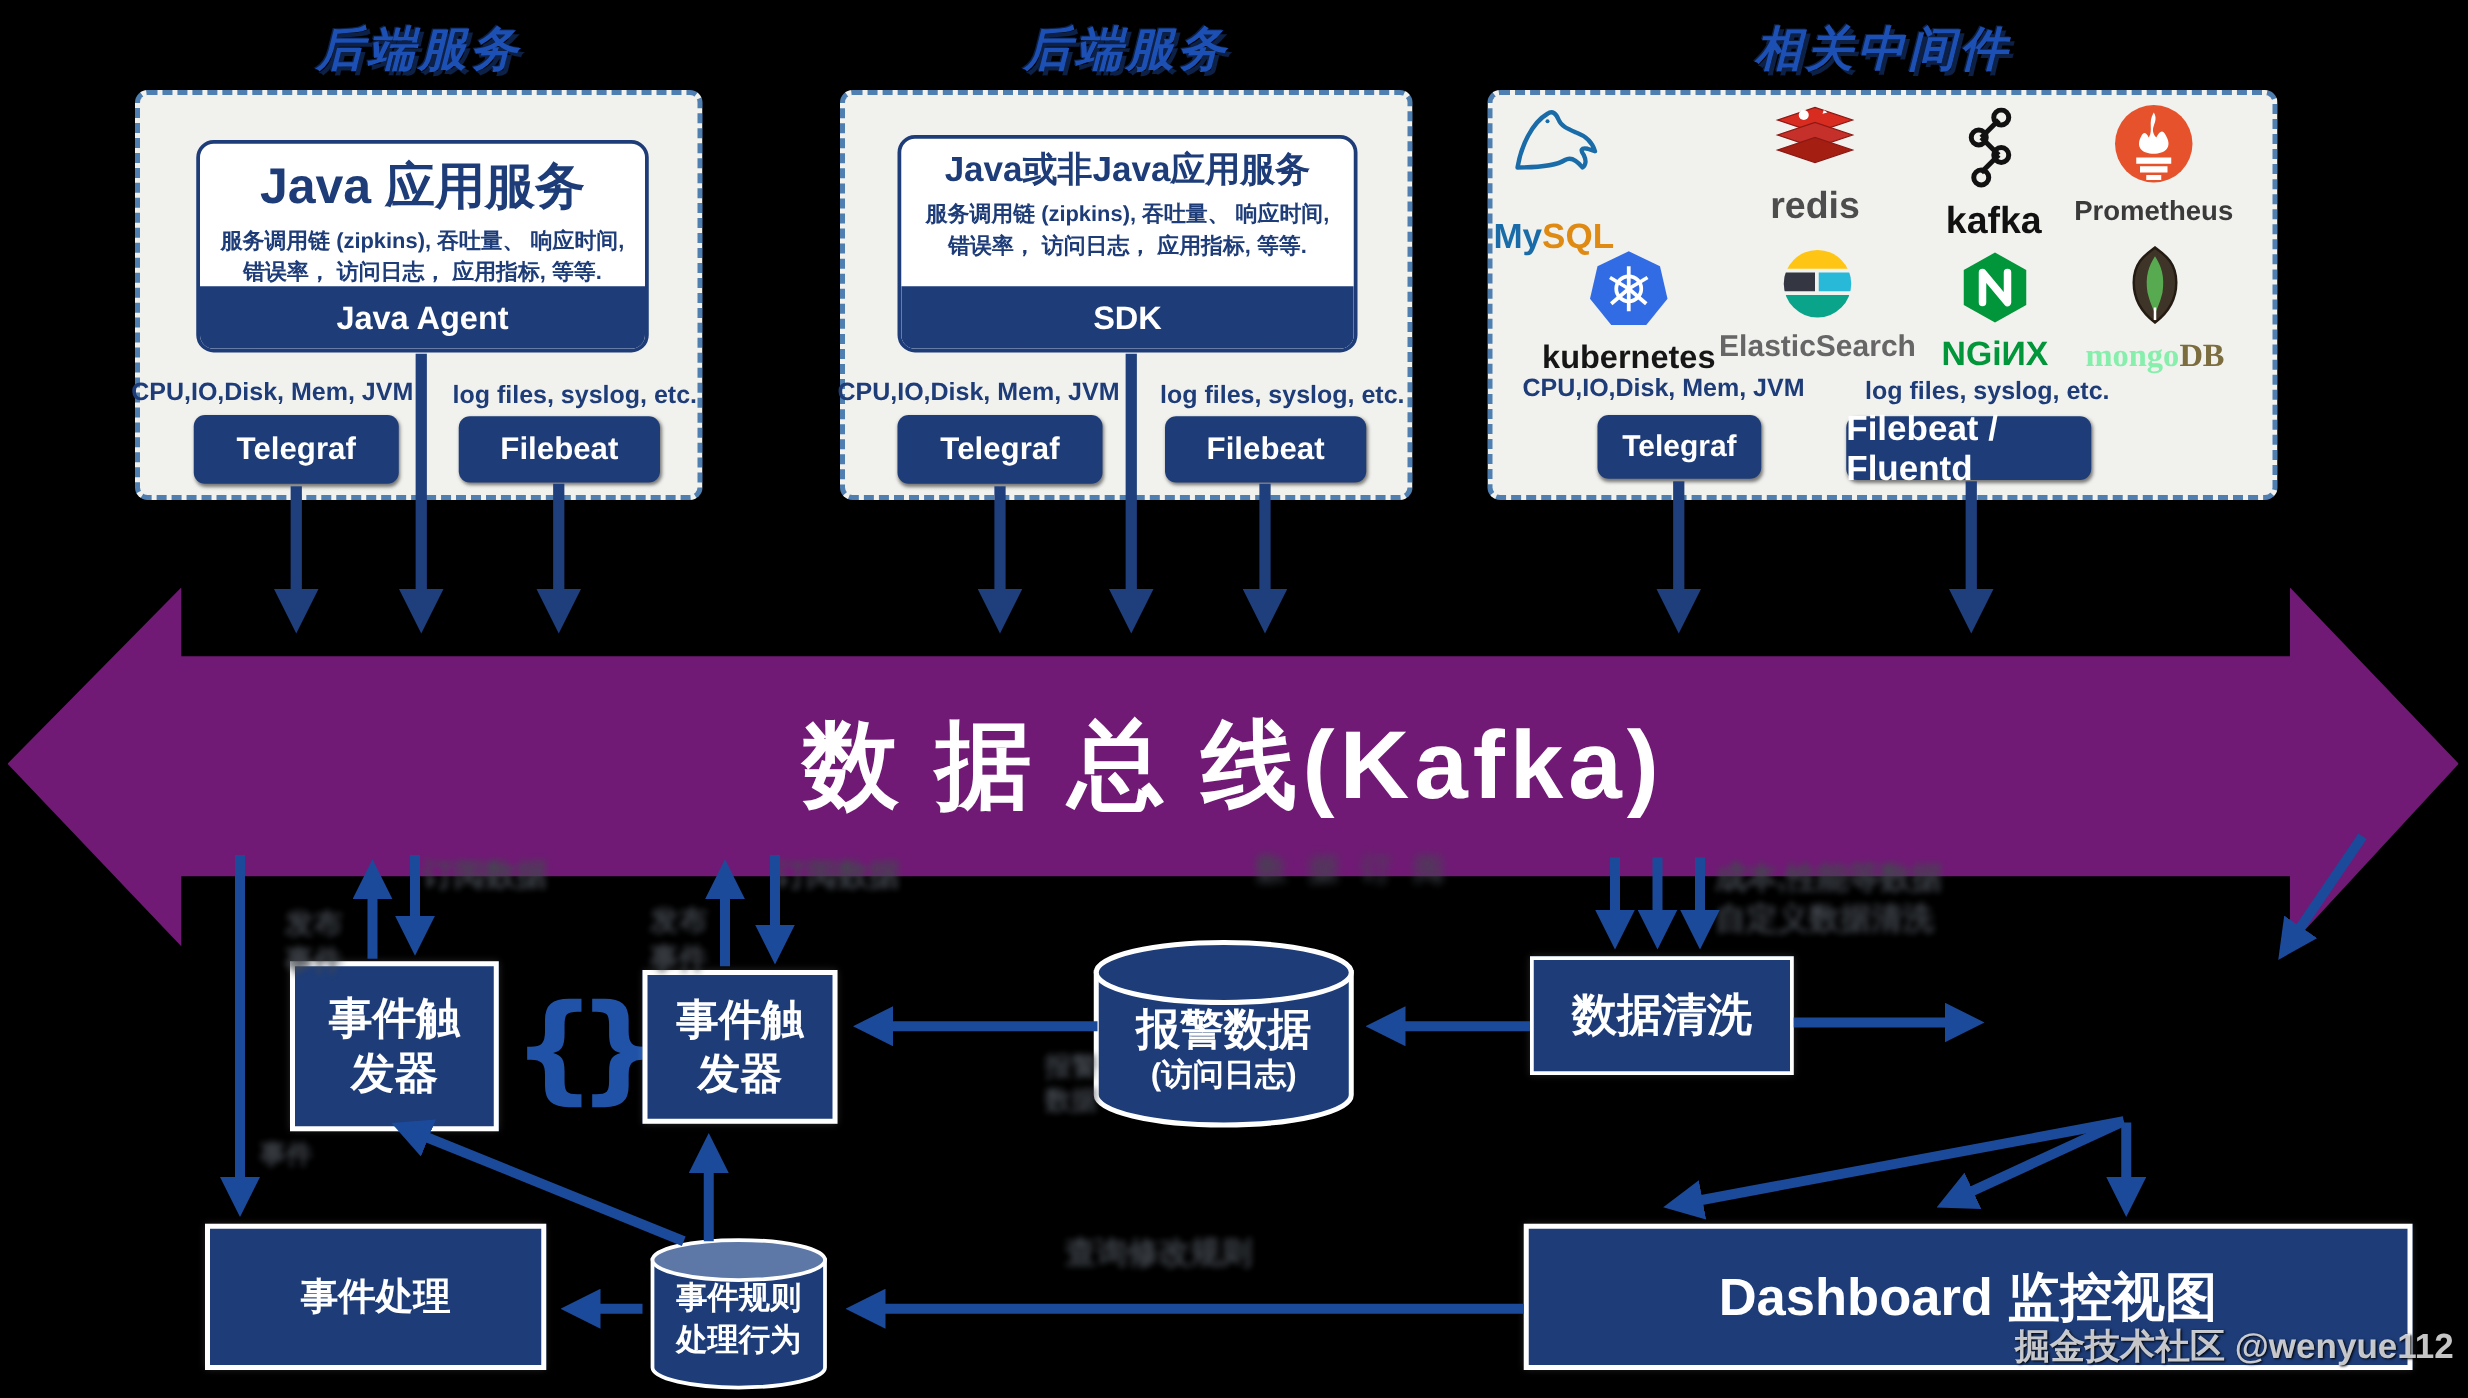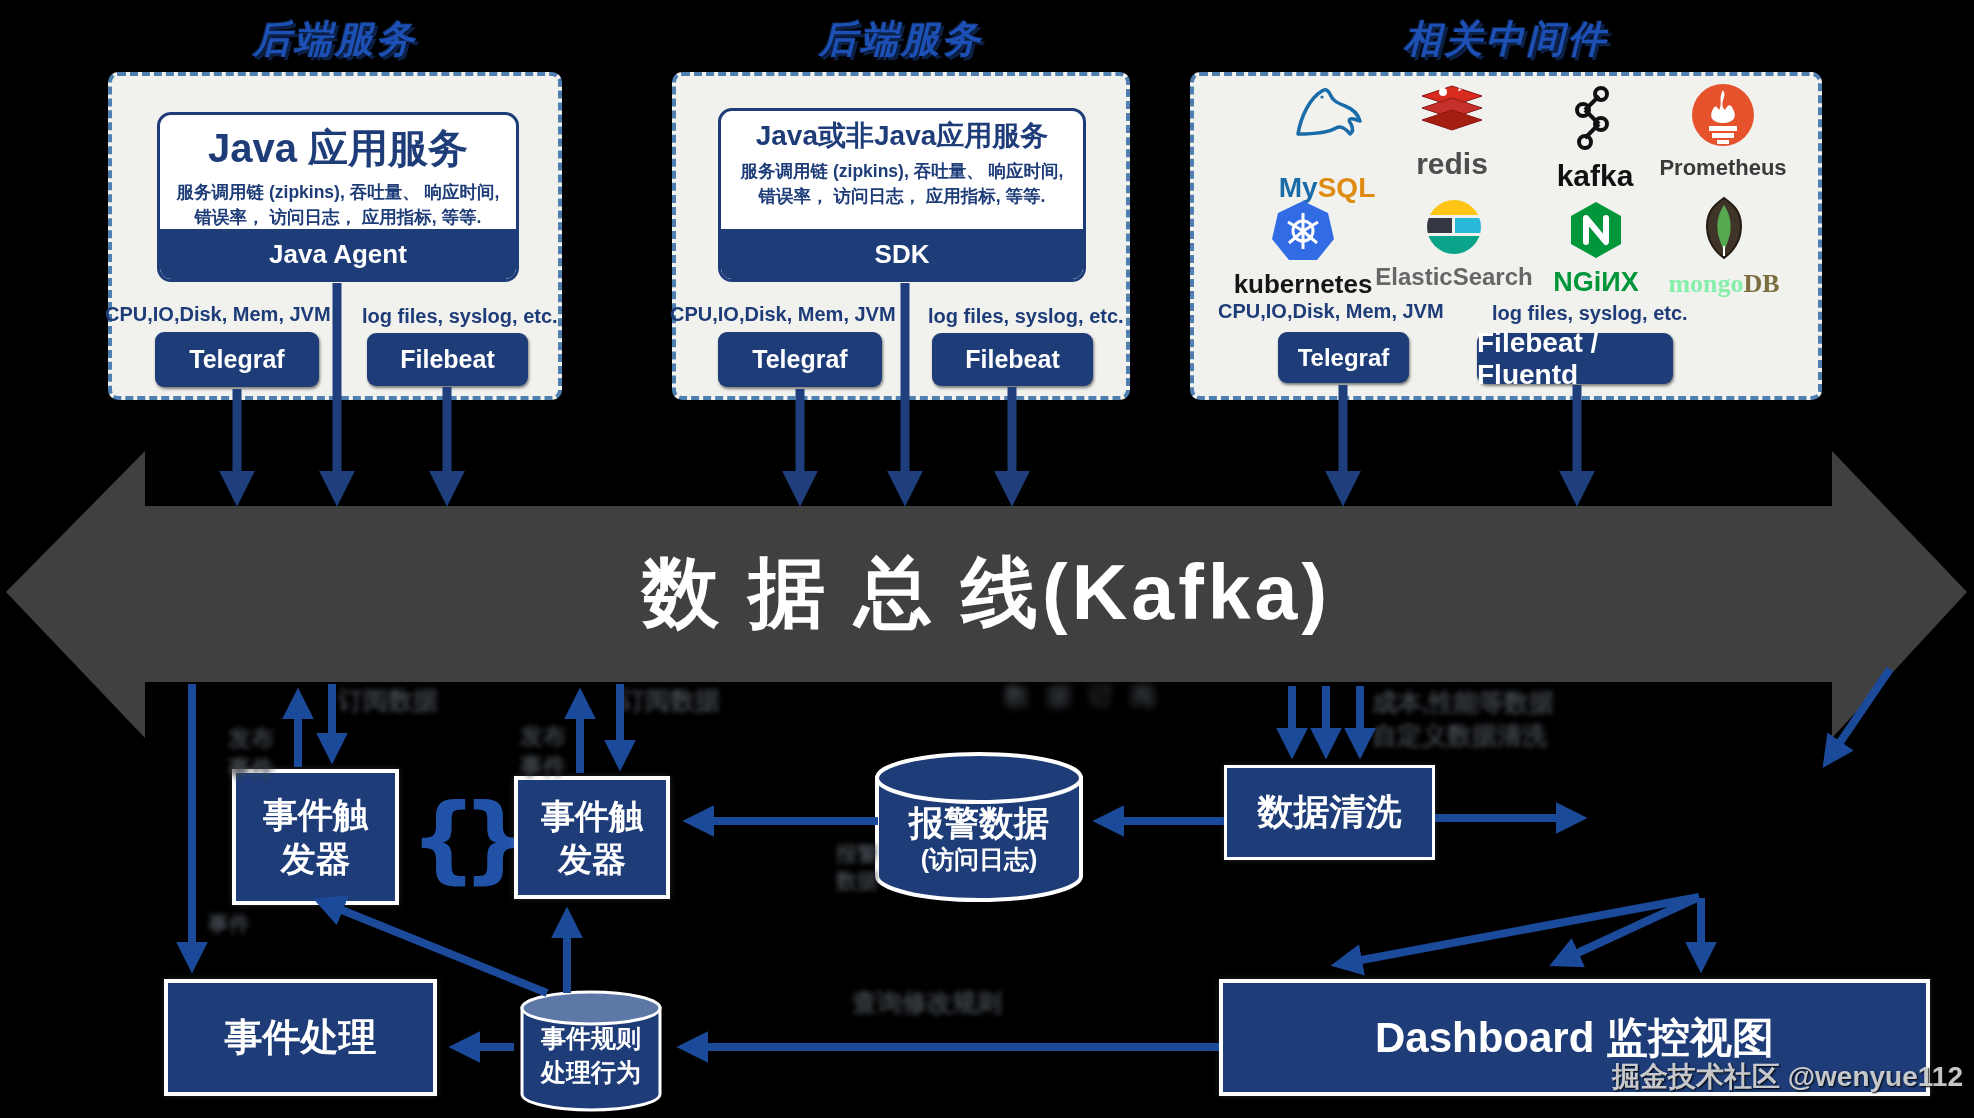--- a/index.html
+++ b/index.html
@@ -15,21 +15,21 @@
   .inner{position:absolute;background:#fff;border:3px solid #1d3c78;border-radius:14px;box-sizing:border-box;overflow:hidden;}
   .inner-title{margin-top:6px;text-align:center;color:#1d3c78;font-weight:900;font-size:40px;}
   .inner-title.sm{font-size:28px;}
   .inner-desc{margin-top:4px;text-align:center;color:#1d3c78;font-weight:700;font-size:17.5px;line-height:1.45;white-space:pre-line;}
   .agent-bar{position:absolute;left:0;right:0;bottom:0;height:50px;background:#1d3c78;border-radius:0 0 10px 10px;
              color:#fff;font-weight:700;font-size:26px;display:flex;align-items:center;justify-content:center;}
   .small-lbl{position:absolute;color:#1d3c78;font-weight:700;font-size:20px;white-space:nowrap;text-align:center;}
   .pill{position:absolute;background:#1d3c78;border-radius:9px;color:#fff;font-weight:700;font-size:25px;
         display:flex;align-items:center;justify-content:center;box-shadow:1px 2px 3px rgba(0,0,0,.5);}
   
-  #bus{position:absolute;left:6px;top:451px;width:1961px;height:287px;background:#404040;
+  #bus{position:absolute;left:6px;top:470px;width:1961px;height:287px;background:#701a75;
        clip-path:polygon(0px 141px,139px 0px,139px 55px,1826px 55px,1826px 0px,1961px 141px,1826px 287px,1826px 231px,139px 231px,139px 287px);}
   #bus .bus-label{position:absolute;left:0;top:55px;width:100%;height:176px;display:flex;align-items:center;justify-content:center;
        color:#fff;font-weight:700;font-size:77px;letter-spacing:4px;}
   
   .nbox{position:absolute;background:#1d3c78;border:4px solid #fff;box-sizing:border-box;color:#fff;font-weight:700;
         display:flex;align-items:center;justify-content:center;text-align:center;white-space:pre-line;
         box-shadow:0 0 6px rgba(255,255,255,.15);}
   
   .cyl{position:absolute;}
   .cyl .txt{position:absolute;left:0;width:100%;text-align:center;color:#fff;font-weight:700;}
@@ -72,21 +72,21 @@
 错误率， 访问日志， 应用指标, 等等.</div>
     <div class="agent-bar">SDK</div>
   </div>
   <div class="small-lbl" style="left:670px;width:215px;top:303px;">CPU,IO,Disk, Mem, JVM</div>
   <div class="pill" style="left:718px;top:332px;width:164px;height:55px;">Telegraf</div>
   <div class="small-lbl" style="left:928px;width:180px;top:305px;">log files, syslog, etc.</div>
   <div class="pill" style="left:932px;top:333px;width:161px;height:53px;">Filebeat</div>
 
   <div class="panel" style="left:1190px;top:72px;width:632px;height:328px;"></div>
 
-  <div class="logo" style="left:1262px;top:84px;width:130px;gap:28px;">
+  <div class="logo" style="left:1178px;top:84px;width:130px;gap:28px;">
     <span>
       <svg width="78" height="56" viewBox="0 0 78 56">
           <path d="M10 50 C13 32 22 14 34 7 C38 4 41 7 43 12 C45 17 50 19 57 22 C65 25 70 30 72 37 L66 35 C61 34 60 36 63 40 C65 44 65 48 62 50 C58 45 53 41 48 44 C40 49 24 50 10 50 Z" fill="none" stroke="#1a6ca8" stroke-width="3.5" stroke-linejoin="round"></path>
           <circle cx="34" cy="13" r="1.6" fill="#1a6ca8"></circle>
         </svg>
     </span>
     <span class="lbl" style="font-size:28px;">
       <span style="color:#1a6ca8;">My</span><span style="color:#df8a13;">SQL</span>
     </span>
   </div>
@@ -211,21 +211,21 @@
         <path d="M6 30 v98 a102 24 0 0 0 204 0 v-98 z" fill="#1d3c78" stroke="#fff" stroke-width="4"></path>
         <ellipse cx="108" cy="30" rx="102" ry="24" fill="#1d3c78" stroke="#fff" stroke-width="4"></ellipse>
       </svg>
     <div class="txt" style="top:52px;font-size:35px;">报警数据</div>
     <div class="txt" style="top:95px;font-size:25px;">(访问日志)</div>
   </div>
 
   <div class="nbox" style="left:1224px;top:765px;width:211px;height:95px;font-size:36px;border-width:3px;">数据清洗</div>
 
 
-  <div class="nbox" style="left:164px;top:979px;width:273px;height:117px;font-size:38px;">事件处理</div>
+  <div class="nbox" style="left:164px;top:979px;width:273px;height:117px;font-size:30px;">事件处理</div>
 
   <div class="cyl" style="left:518px;top:990px;width:146px;height:126px;">
     <svg width="146" height="126" viewBox="0 0 146 126">
         <path d="M4 18 v86 a69 16 0 0 0 138 0 v-86 z" fill="#1d3c78" stroke="#fff" stroke-width="3"></path>
         <ellipse cx="73" cy="18" rx="69" ry="16" fill="#5d77a6" stroke="#fff" stroke-width="3"></ellipse>
       </svg>
     <div class="txt" style="top:32px;font-size:25px;line-height:1.35;white-space:pre-line;">事件规则
 处理行为</div>
   </div>
 

